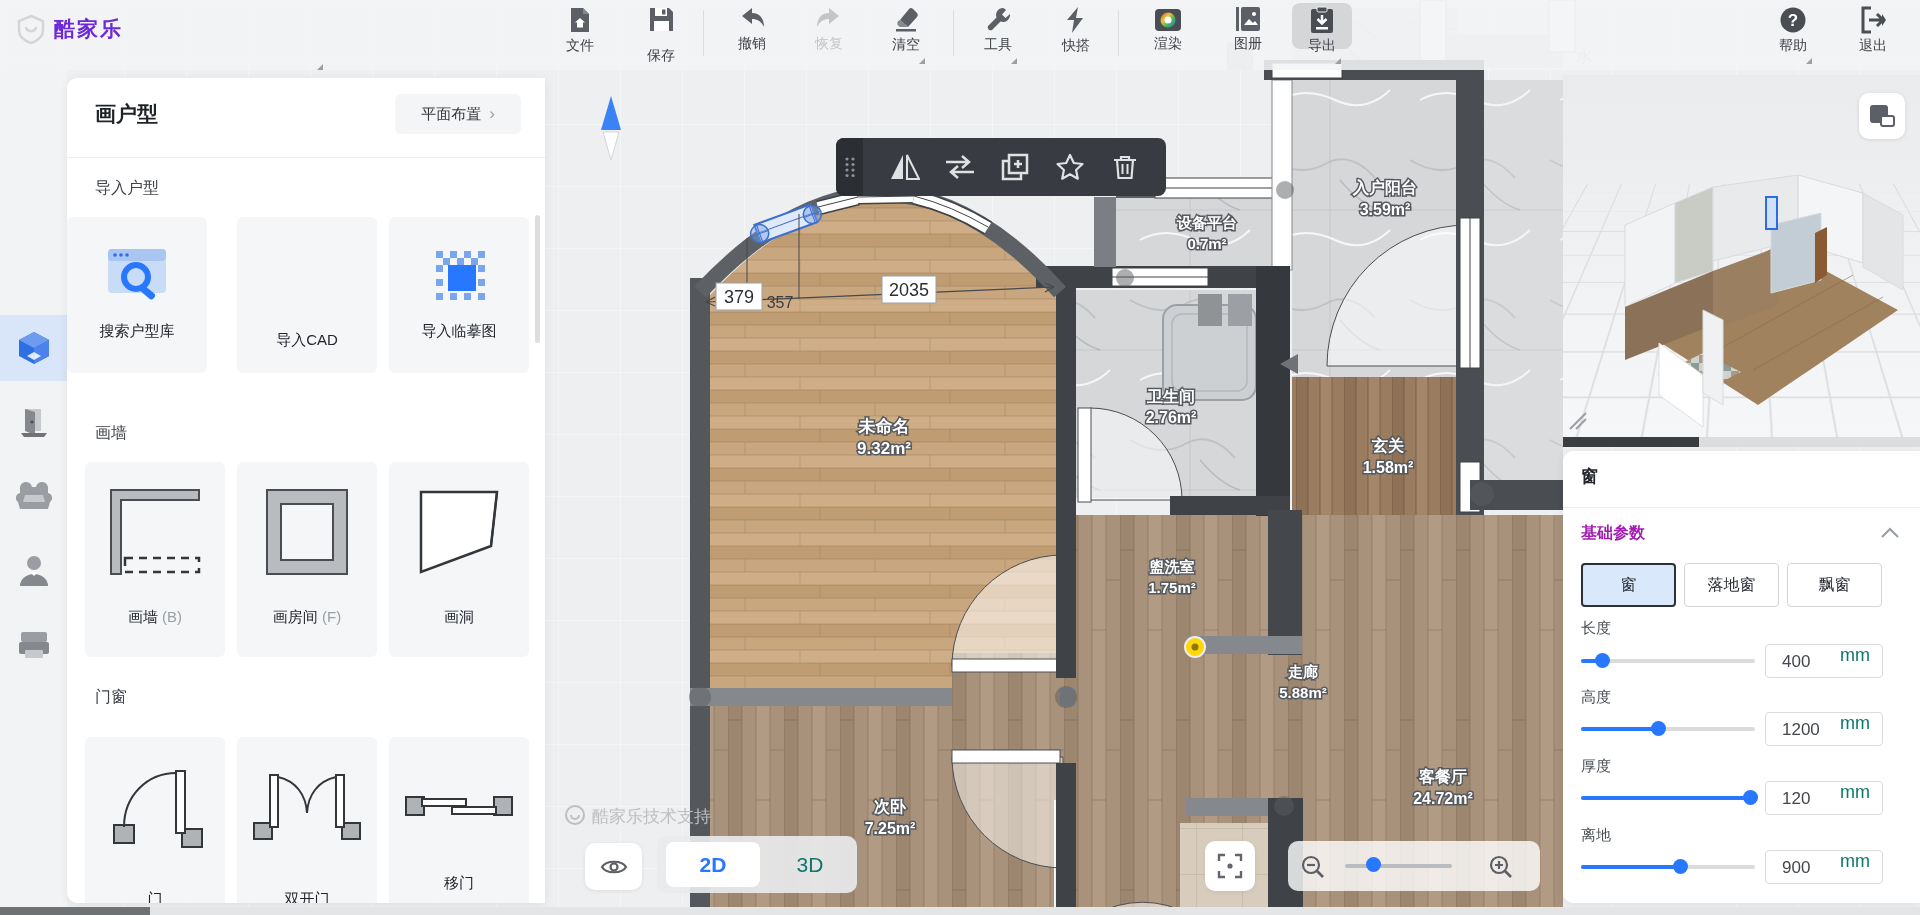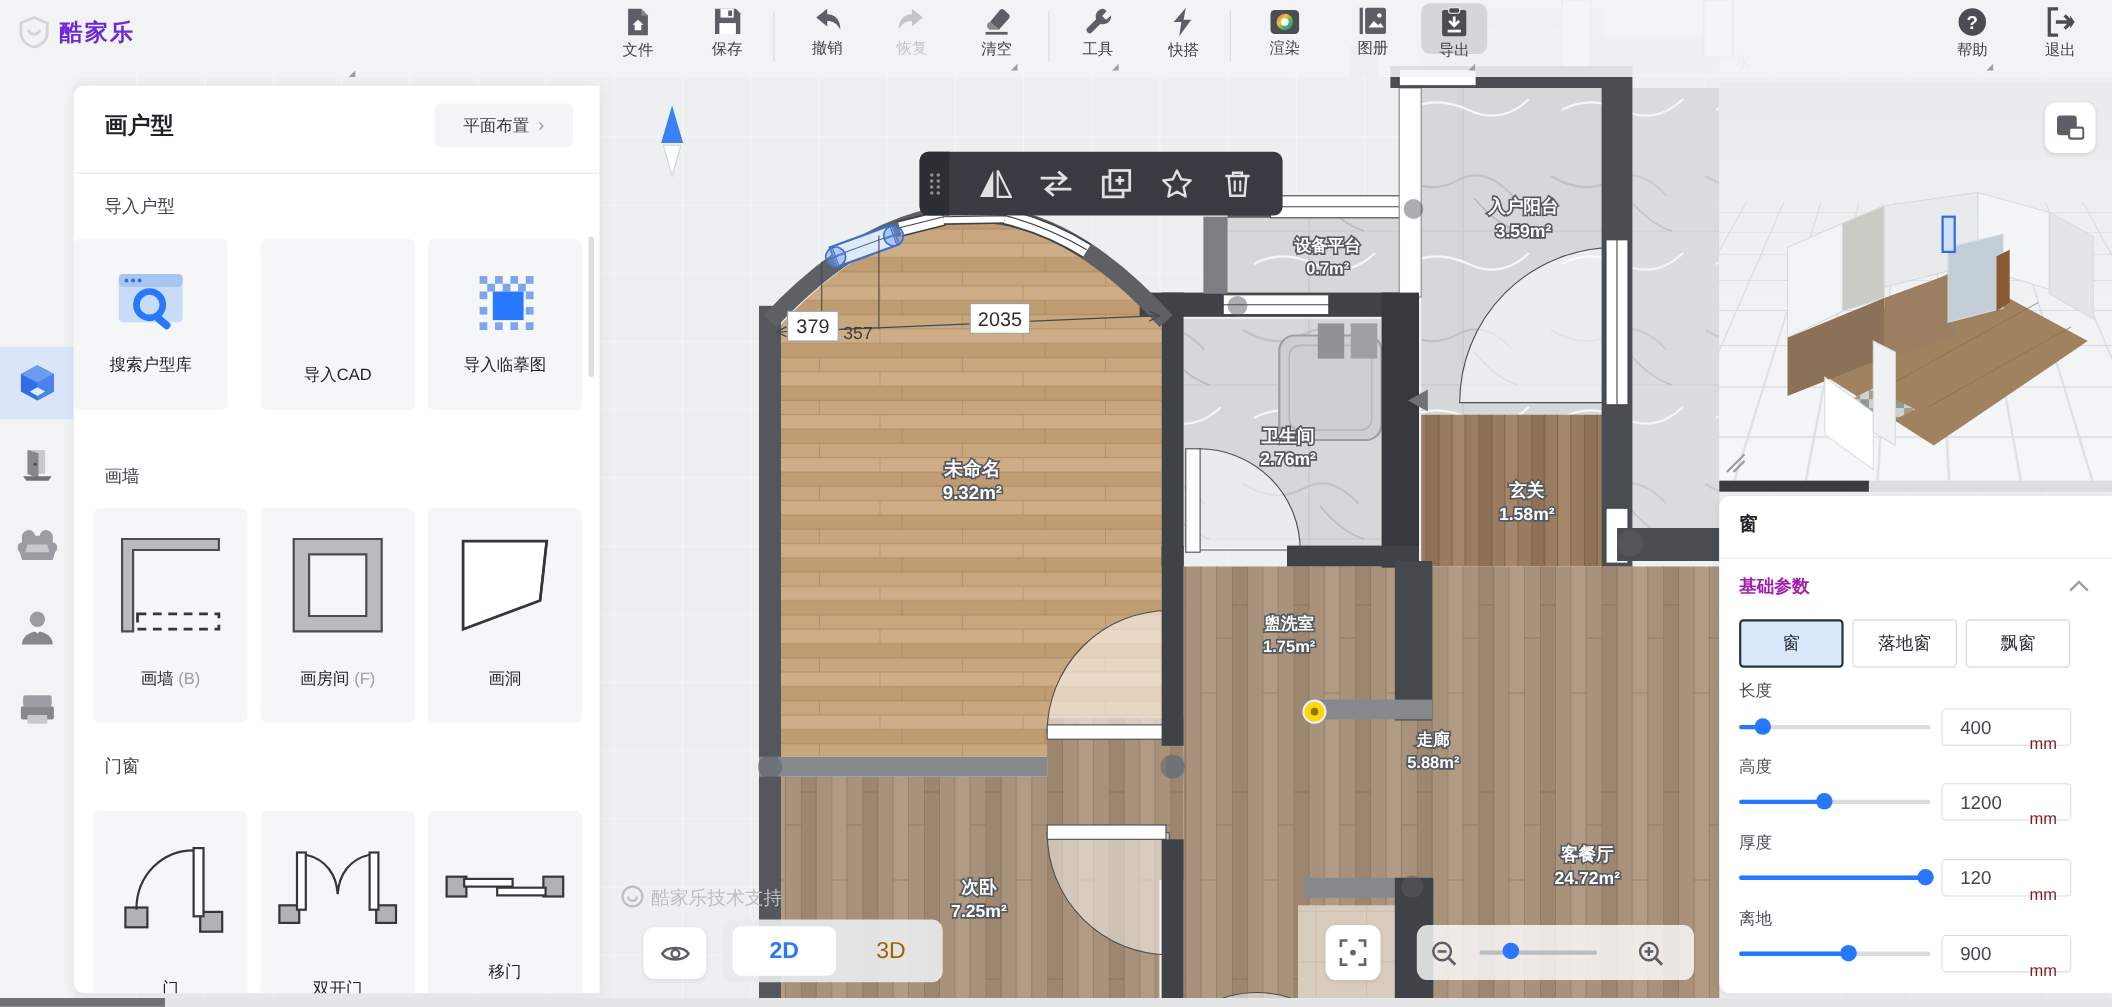--- a/index.html
+++ b/index.html
@@ -46,21 +46,21 @@
               display:flex;align-items:center;justify-content:center;}
   .flt-icons{flex:1;display:flex;align-items:center;justify-content:space-around;padding:0 14px;}
   .flt-btn{width:40px;height:40px;display:flex;align-items:center;justify-content:center;cursor:pointer;}
   
   .round-btn{background:#fff;border-radius:10px;box-shadow:0 1px 4px rgba(0,0,0,0.08);
              display:flex;align-items:center;justify-content:center;cursor:pointer;}
   #seg{left:657px;top:836px;width:200px;height:57px;background:rgba(232,234,236,0.92);border-radius:10px;}
   #seg-2d{left:666px;top:842px;width:94px;height:45px;background:#fff;border-radius:8px;
           display:flex;align-items:center;justify-content:center;font-size:21px;font-weight:bold;color:#2878ff;cursor:pointer;}
   #seg-3d{left:772px;top:842px;width:76px;height:45px;display:flex;align-items:center;justify-content:center;
-          font-size:21px;color:#a16207;cursor:pointer;}
+          font-size:21px;color:#0f766e;cursor:pointer;}
   #zoombar{left:1288px;top:841px;width:252px;height:50px;background:rgba(255,255,255,0.8);border-radius:10px;}
   .zslider-track{position:absolute;left:57px;top:23px;width:107px;height:4px;background:#b9bdc1;border-radius:2px;}
   .zslider-thumb{position:absolute;left:78px;top:16px;width:15px;height:15px;border-radius:50%;background:#2878ff;cursor:pointer;}
   
   #preview{left:1563px;top:75px;width:357px;height:362px;background:linear-gradient(#e9ebec,#f6f7f8);overflow:hidden;}
   #pgrid{position:absolute;left:-60%;top:30%;width:220%;height:240%;
          background:repeating-linear-gradient(0deg,#d9dbdd 0 1px,transparent 1px 34px),
                     repeating-linear-gradient(90deg,#d9dbdd 0 1px,transparent 1px 34px);
          transform:perspective(520px) rotateX(62deg);transform-origin:50% 0;}
   #pip-btn{position:absolute;right:15px;top:18px;width:46px;height:46px;background:#fff;border-radius:10px;
@@ -77,21 +77,21 @@
          justify-content:center;font-size:16px;color:#2b2f35;background:#fff;border:1px solid #d4d6d8;
          box-sizing:border-box;cursor:pointer;}
   .wtype.sel{background:#d9e8fb;border:2px solid #2c3138;}
   .p-label{position:absolute;left:18px;font-size:15px;color:#4a4e55;}
   .p-track{position:absolute;left:18px;width:174px;height:4px;background:#d9dbdd;border-radius:2px;}
   .p-fill{position:absolute;left:0;top:0;height:4px;background:#2878ff;border-radius:2px;}
   .p-thumb{position:absolute;top:-6px;width:15px;height:15px;border-radius:50%;background:#2878ff;cursor:pointer;}
   .p-box{position:absolute;left:202px;width:118px;height:34px;border:1px solid #dadcde;border-radius:4px;
          box-sizing:border-box;background:#fff;}
   .p-val{position:absolute;left:16px;top:7px;font-size:17px;color:#43474d;}
-  .p-unit{position:absolute;right:12px;top:23px;font-size:15px;color:#7f1d1d;}
+  .p-unit{position:absolute;right:12px;top:0;font-size:18px;color:#0f766e;}
   
   #page-scroll{left:0;top:907px;width:1920px;height:8px;background:#e4e5e7;}
   #page-scroll .thumb{position:absolute;left:0;top:0;width:150px;height:8px;background:#6f7275;}
   #logo{left:16px;top:14px;display:flex;align-items:center;gap:8px;}
   #logo span{font-size:21px;font-weight:bold;color:#6d28d9;letter-spacing:2px;}
 </style>
 </head>
 <body>
 
 <svg id="plan-svg" width="1920" height="915">
@@ -305,21 +305,21 @@
   <div class="tb-item" style="left:548px;">
     <svg width="26" height="28" viewBox="0 0 26 28">
       <path d="M4,2 h12 l6,6 v18 h-18 z" fill="#5c6066"></path>
       <path d="M16,2 l6,6 h-6 z" fill="#868a8f"></path>
       <path d="M13,12 l-5,4.5 h2 v5 h6 v-5 h2 z" fill="#ffffff"></path>
     </svg>
     <span class="tb-label">文件</span>
       <i class="dd" style="right:289px;top:58px;position:absolute;"></i>
   </div>
 
-  <div class="tb-item" style="left:629px;">
+  <div class="tb-item" style="left:629px;gap:11px;">
     <svg width="27" height="27" viewBox="0 0 27 27">
       <path d="M2,2 h19 l4,4 v19 h-23 z" fill="#5c6066"></path>
       <rect x="7" y="2" width="12" height="8" fill="#ffffff"></rect>
       <rect x="14" y="3.5" width="3.5" height="5" fill="#5c6066"></rect>
       <rect x="6" y="15" width="15" height="10" fill="#ffffff"></rect>
     </svg>
     <span class="tb-label">保存</span>
   </div>
   <div class="tb-sep" style="left:703px;"></div>
 

